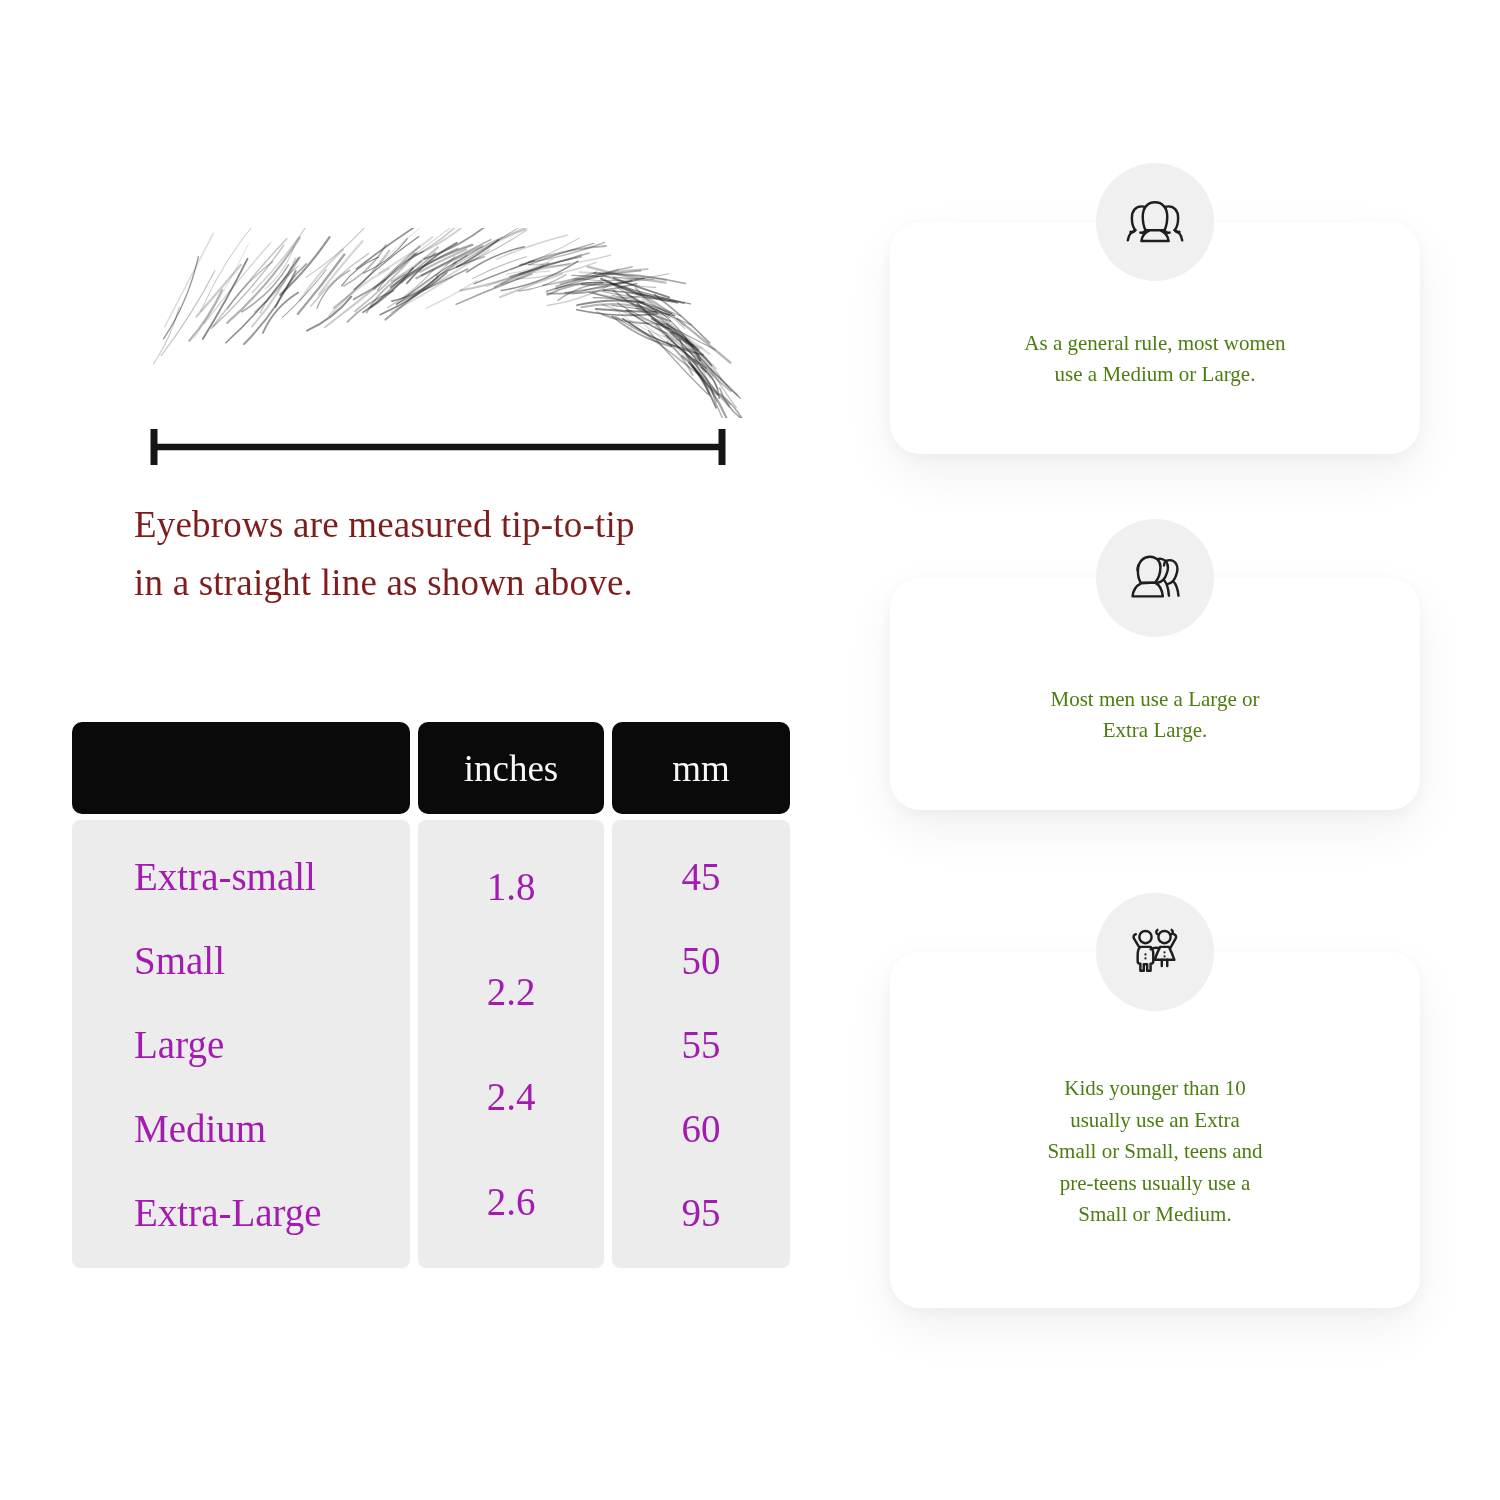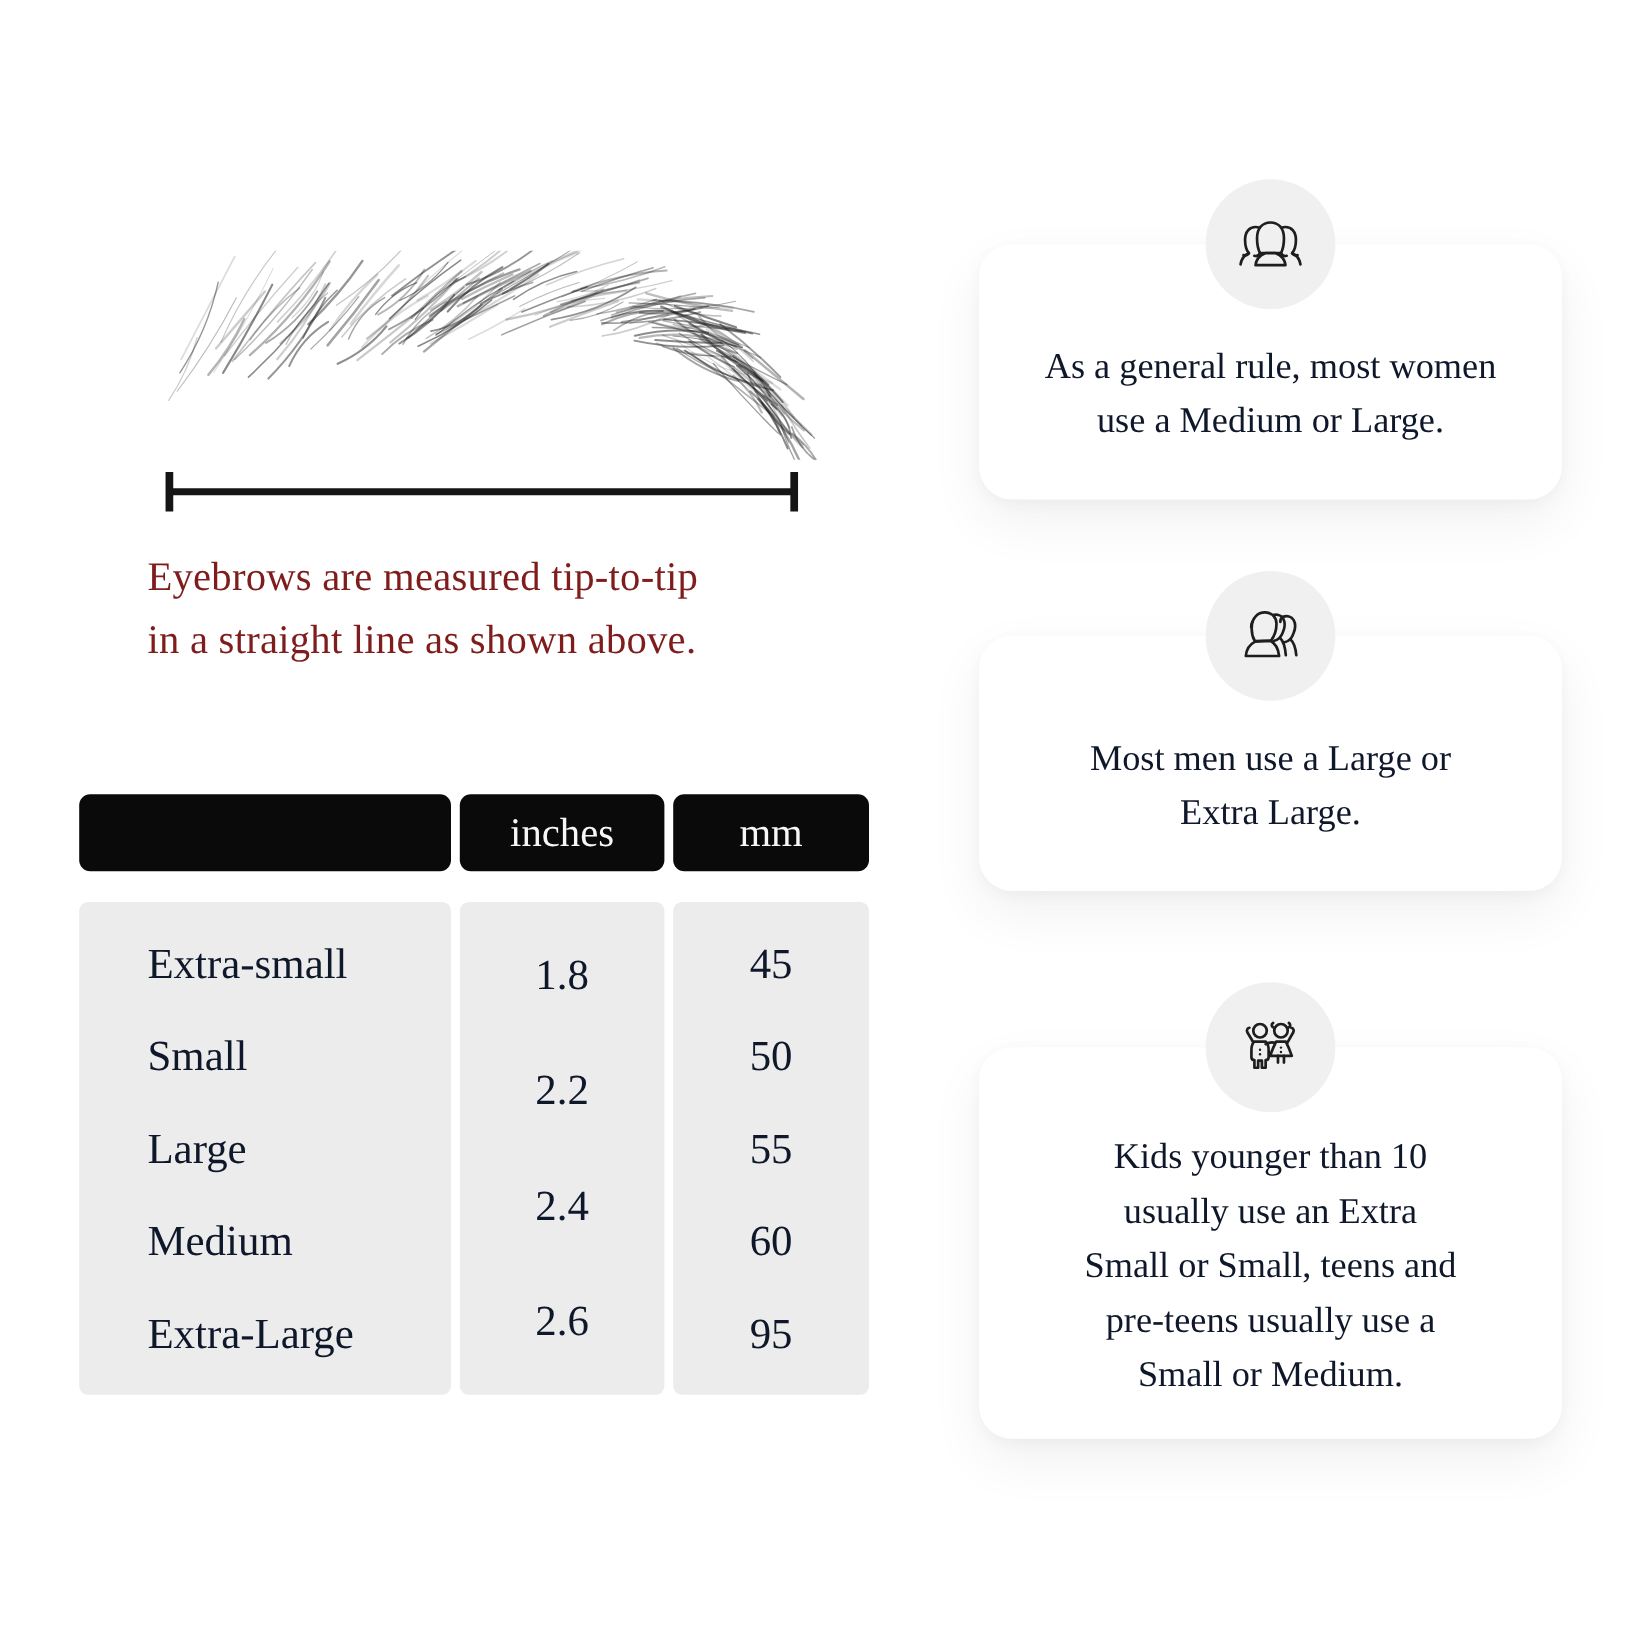--- a/index.html
+++ b/index.html
@@ -18,51 +18,51 @@
     font-size:37px;line-height:1.58;color:#7f1d1d;letter-spacing:.2px;
   }
 
   
   .size-table{position:absolute;left:72px;top:722px;width:718px;height:546px;}
   .tcol{position:absolute;top:0;height:546px;}
   .tcol.c1{left:0;width:338px;}
   .tcol.c2{left:346px;width:186px;}
   .tcol.c3{left:540px;width:178px;border-radius:18px;}
   .thead{
-    position:absolute;top:0;left:0;right:0;height:70px;background:#0a0a0a;border-radius:10px;
+    position:absolute;top:0;left:0;right:0;height:92px;background:#0a0a0a;border-radius:10px;
     display:flex;align-items:center;justify-content:center;
     color:#f7f7f7;font-size:37px;
   }
   .tbody{
     position:absolute;top:98px;left:0;right:0;bottom:0;background:#ececec;border-radius:8px;
     display:flex;flex-direction:column;padding:14px 0;box-sizing:border-box;
   }
   .tcell{
     flex:1;display:flex;align-items:center;justify-content:center;
-    font-size:39px;color:#0f172a;
+    font-size:39px;color:#a21caf;
   }
   .tcol.c1 .tcell{justify-content:flex-start;padding-left:62px;}
 
   
   .card{
     position:absolute;left:890px;width:530px;background:#ffffff;border-radius:30px;
     box-shadow:0 20px 50px rgba(0,0,0,.06),0 4px 14px rgba(0,0,0,.035);
     display:flex;flex-direction:column;justify-content:center;align-items:center;
     box-sizing:border-box;
   }
   .card.c-women{top:222px;height:232px;padding:58px 34px 16px;}
   .card.c-men{top:578px;height:232px;padding:58px 34px 16px;}
   .card.c-kids{top:952px;height:356px;padding:64px 30px 20px;}
   .badge{
     position:absolute;left:50%;transform:translateX(-50%);top:-59px;
     width:118px;height:118px;border-radius:50%;background:#f0f0f0;
     display:flex;align-items:center;justify-content:center;
   }
   .badge svg{width:68px;height:68px;}
-  .card-text{text-align:center;font-size:33px;line-height:1.5;color:#0f172a;}
+  .card-text{text-align:center;font-size:21px;line-height:1.5;color:#4d7c0f;}
   .icon-stroke{fill:none;stroke:#1e1e1e;stroke-width:3.6;stroke-linecap:round;stroke-linejoin:round;}
   .icon-fill{fill:#f0f0f0;stroke:#1e1e1e;stroke-width:3.6;stroke-linecap:round;stroke-linejoin:round;}
   .icon-dot{fill:#1e1e1e;stroke:none;}
 </style>
 </head>
 <body>
 
 <div class="stage">
 
   <svg class="brow-svg" viewBox="0 0 660 190">

